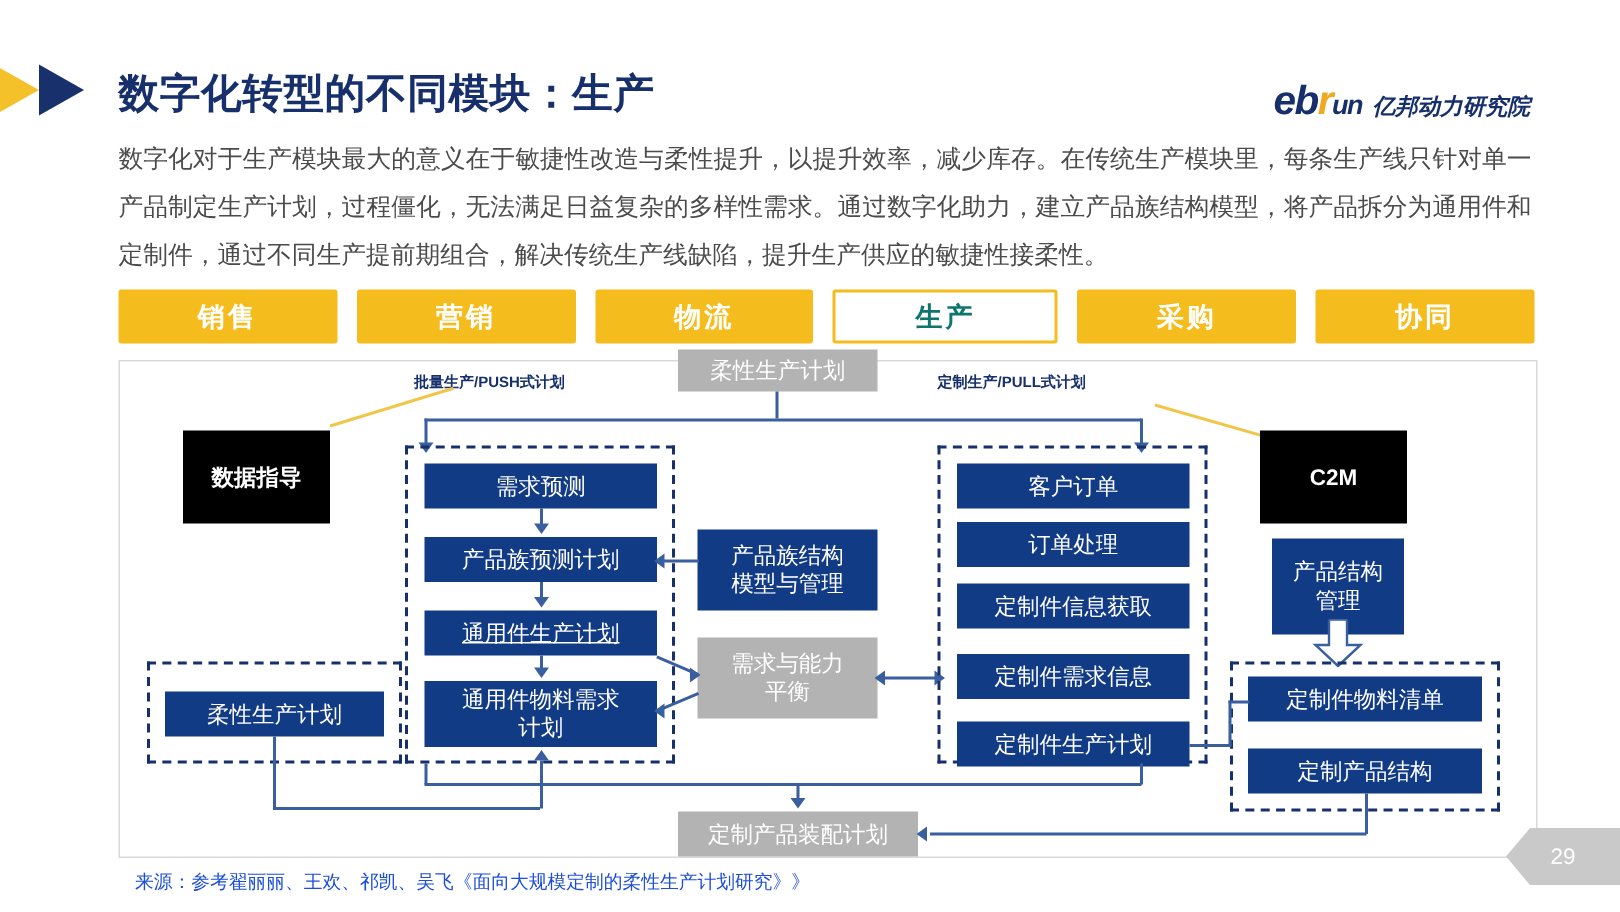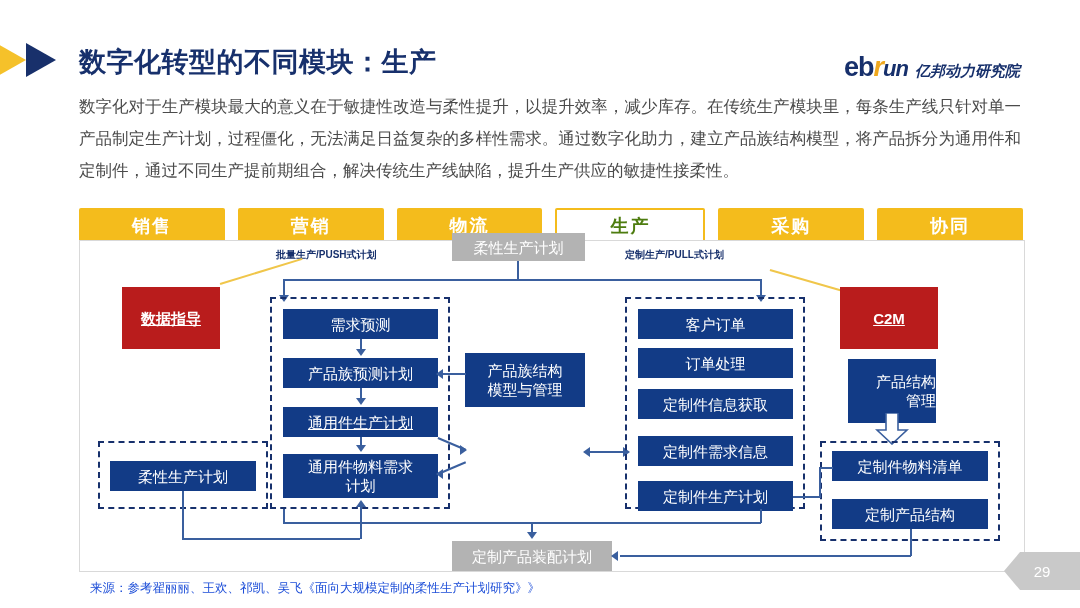--- a/index.html
+++ b/index.html
@@ -21,62 +21,62 @@
     position:absolute;left:26px;top:31px;width:0;height:0;
     border-top:17px solid transparent;border-bottom:17px solid transparent;
     border-left:30px solid #18306b;
   }
   #page-title{
     position:absolute;left:79px;top:32px;
     font-size:27px;font-weight:bold;color:#17306c;letter-spacing:.5px;
     white-space:nowrap;
   }
   #brand{position:absolute;right:60px;top:40px;display:flex;align-items:baseline;gap:7px;}
-  .brand-e{font-size:27px;font-weight:bold;color:#17306c;letter-spacing:-1px;}
+  .brand-e{font-size:27px;font-weight:bold;color:#17306c;font-style:italic;letter-spacing:-1px;}
   .brand-r{font-size:27px;font-weight:bold;color:#f0a81e;font-style:italic;letter-spacing:-1px;}
-  .brand-un{font-size:22px;font-weight:bold;color:#17306c;font-style:italic;letter-spacing:-1px;}
+  .brand-un{font-size:18px;font-weight:bold;color:#17306c;font-style:italic;letter-spacing:-1px;}
   .brand-cn{font-size:15px;font-weight:bold;color:#17306c;font-style:italic;}
 
   
   #intro{
     position:absolute;left:79px;top:90px;width:942px;
     font-size:16.5px;line-height:32px;color:#4b4b4b;text-align:justify;
   }
 
   
-  #tabs{position:absolute;left:79px;top:208px;width:944px;height:28px;display:flex;gap:13px;}
+  #tabs{position:absolute;left:79px;top:193px;width:944px;height:28px;display:flex;gap:13px;}
   .tab{
     flex:1;height:36px;border-radius:2px;display:flex;align-items:center;justify-content:center;
     background:#f4bc1c;color:#ffffff;font-size:18px;font-weight:bold;letter-spacing:2px;
     box-sizing:border-box;
   }
-  .tab.active{background:#ffffff;color:#4d7c0f;border:2px solid #f4bc1c;}
+  .tab.active{background:#ffffff;color:#0f766e;border:2px solid #f4bc1c;}
 
   
   #diagram{
     position:absolute;left:79px;top:240px;width:944px;height:330px;
     background:#ffffff;border:1px solid #d9d9d9;
   }
   
   .bbox{
     position:absolute;background:#123b86;color:#ffffff;
     display:flex;align-items:center;justify-content:center;text-align:center;
     font-size:15px;line-height:19px;box-sizing:border-box;
   }
   .gbox{
     position:absolute;background:#b3b3b3;color:#ffffff;
     display:flex;align-items:center;justify-content:center;text-align:center;
     font-size:15px;line-height:19px;box-sizing:border-box;
   }
   .ybox{
     position:absolute;background:#f4c githubs;}
   .ybox{
-    position:absolute;background:#b91c1c;color:#ffffff;
+    position:absolute;background:#000000;color:#ffffff;
     display:flex;align-items:center;justify-content:center;text-align:center;
-    font-size:15px;font-weight:bold;line-height:19px;box-sizing:border-box;text-decoration:underline;
+    font-size:15px;font-weight:bold;line-height:19px;box-sizing:border-box;
   }
   .dash{
     position:absolute;border:2px dashed #17306c;box-sizing:border-box;background:transparent;
   }
   .grp-label{
     position:absolute;color:#17306c;font-size:10px;font-weight:bold;white-space:nowrap;
   }
   .ln{position:absolute;background:#3a5f9e;}
   .lnh{height:1.6px;}
   .lnv{width:1.6px;}
@@ -177,38 +177,42 @@
   <div class="ln lnv" style="left:280px;top:196px;height:10px;"></div>
   <div class="arrowhead-down" style="left:276px;top:204px;"></div>
 
   <div class="bbox" style="left:385px;top:112px;width:120px;height:54px;flex-direction:column;">
     <span>产品族结构</span>
     <span>模型与管理</span>
   </div>
   <div class="ln lnh" style="left:362px;top:132px;width:24px;"></div>
   <div class="arrowhead-left" style="left:356px;top:128px;"></div>
 
+  <div class="gbox" style="left:385px;top:184px;width:120px;height:54px;flex-direction:column;">
+    <span>需求与能力</span>
+    <span>平衡</span>
+  </div>
 
   <div class="ln lnh" style="left:358px;top:196px;width:30px;transform:rotate(23deg);transform-origin:left center;"></div>
   <div class="ln lnh" style="left:358px;top:232px;width:30px;transform:rotate(-23deg);transform-origin:left center;"></div>
   <div class="arrowhead-right" style="left:380px;top:204px;"></div>
   <div class="arrowhead-left" style="left:356px;top:228px;"></div>
 
   <div class="ln lnh" style="left:509px;top:210px;width:38px;"></div>
   <div class="arrowhead-left" style="left:503px;top:206px;"></div>
   <div class="arrowhead-right" style="left:543px;top:206px;"></div>
 
   <div class="dash" style="left:545px;top:56px;width:180px;height:212px;"></div>
   <div class="bbox" style="left:558px;top:68px;width:155px;height:30px;">客户订单</div>
   <div class="bbox" style="left:558px;top:107px;width:155px;height:30px;">订单处理</div>
   <div class="bbox" style="left:558px;top:148px;width:155px;height:30px;">定制件信息获取</div>
   <div class="bbox" style="left:558px;top:195px;width:155px;height:30px;">定制件需求信息</div>
   <div class="bbox" style="left:558px;top:240px;width:155px;height:30px;">定制件生产计划</div>
 
-  <div class="bbox" style="left:768px;top:118px;width:88px;height:64px;flex-direction:column;align-items:flex-end;">
+  <div class="bbox" style="left:768px;top:118px;width:88px;height:64px;flex-direction:column;">
     <span>产品结构</span>
     <span>管理</span>
   </div>
 
   <svg class="fatarrow" style="left:795px;top:172px;" viewBox="0 0 34 32">
     <polygon points="11,0 23,0 23,17 32,17 17,31 2,17 11,17" fill="#ffffff" stroke="#3a5f9e" stroke-width="1.6"></polygon>
   </svg>
 
   <div class="dash" style="left:18px;top:200px;width:170px;height:68px;"></div>
   <div class="bbox" style="left:30px;top:220px;width:146px;height:30px;">柔性生产计划</div>

